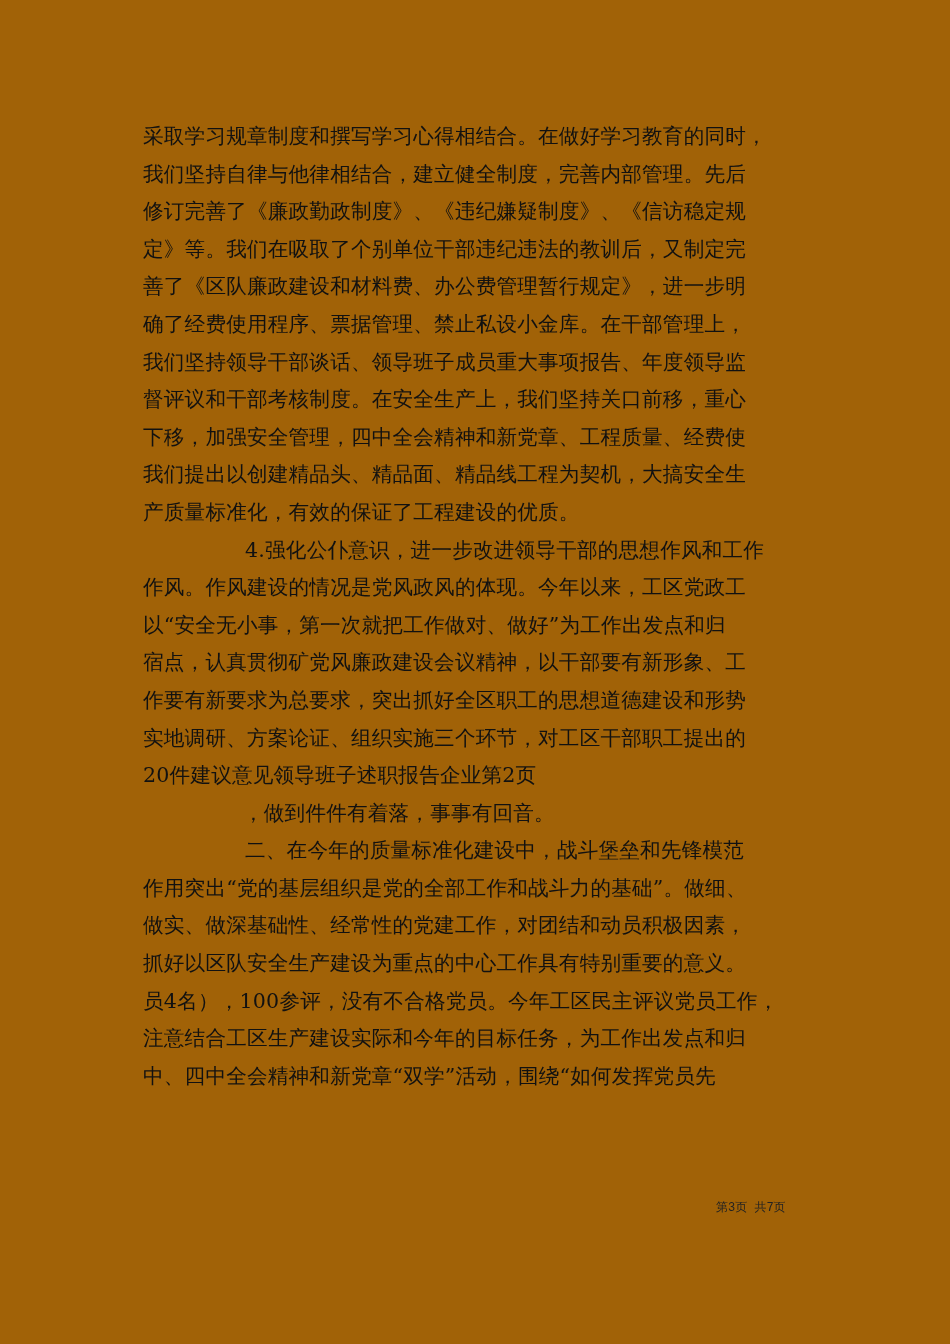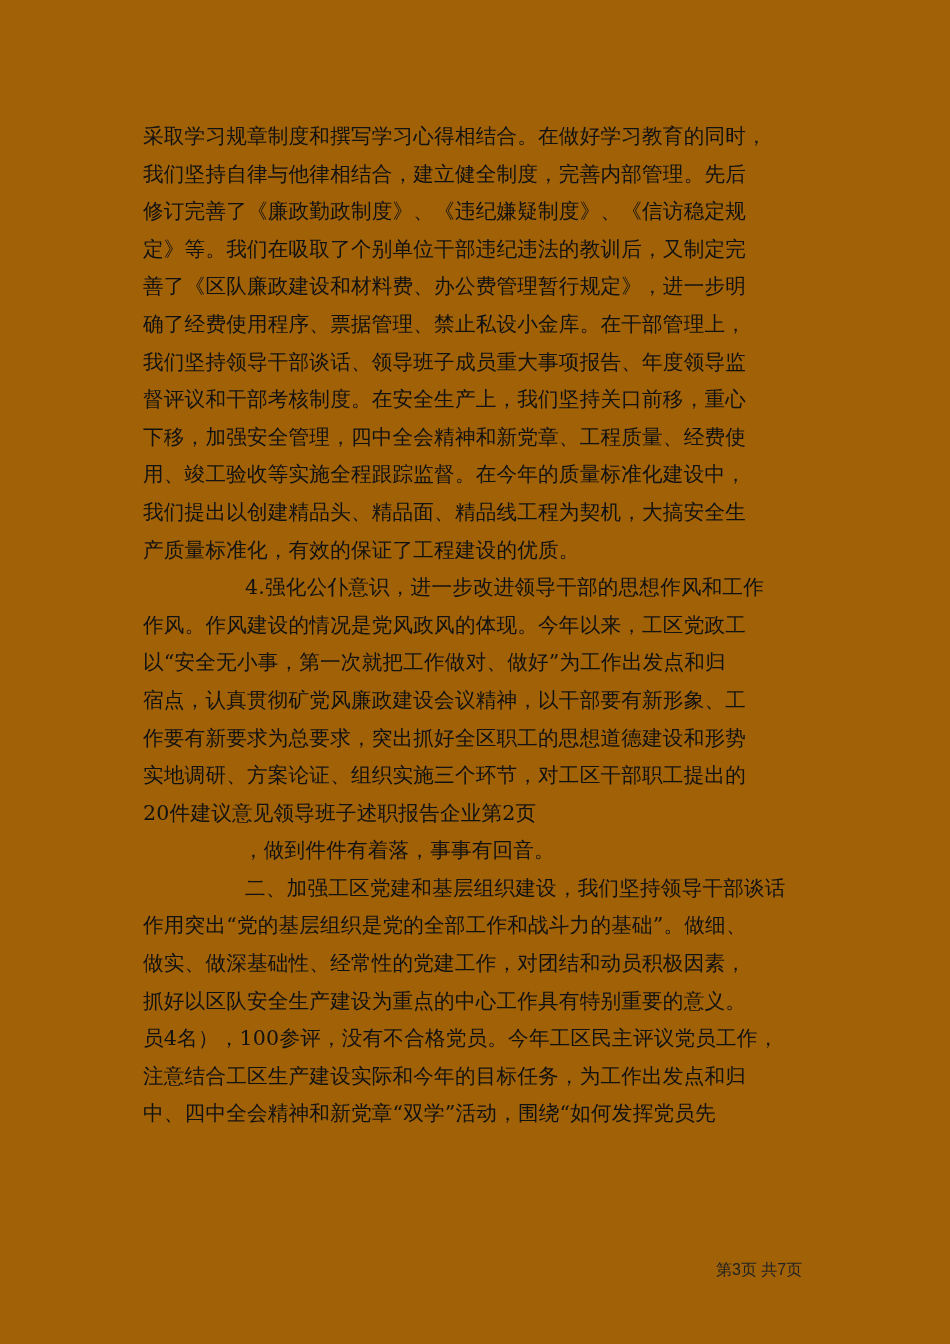--- a/index.html
+++ b/index.html
@@ -40,53 +40,52 @@
   }
   .line.indent {
     padding-left: 102px;
   }
   .line.indent-small {
     padding-left: 100px;
   }
   .footer {
     position: absolute;
     left: 716px;
-    top: 1260px;
-    font-family: Liberation Sans, sans-serif;
-    font-size: 16px;
+    top: 1199px;
+    font-family: Liberation Mono, monospace;
+    font-size: 12px;
     color: #222222;
     white-space: nowrap;
   }
 </style>
 </head>
 <body>
 
 <div class="page">
   <div class="body-text">
     <span class="line">采取学习规章制度和撰写学习心得相结合。在做好学习教育的同时，</span>
     <span class="line">我们坚持自律与他律相结合，建立健全制度，完善内部管理。先后</span>
     <span class="line">修订完善了《廉政勤政制度》、《违纪嫌疑制度》、《信访稳定规</span>
     <span class="line">定》等。我们在吸取了个别单位干部违纪违法的教训后，又制定完</span>
     <span class="line">善了《区队廉政建设和材料费、办公费管理暂行规定》，进一步明</span>
     <span class="line">确了经费使用程序、票据管理、禁止私设小金库。在干部管理上，</span>
     <span class="line">我们坚持领导干部谈话、领导班子成员重大事项报告、年度领导监</span>
     <span class="line">督评议和干部考核制度。在安全生产上，我们坚持关口前移，重心</span>
     <span class="line">下移，加强安全管理，四中全会精神和新党章、工程质量、经费使</span>
-    <span class="line">用、竣工验收等实施全程跟踪监督。在今年的质量标准化建设中，</span>
     <span class="line">我们提出以创建精品头、精品面、精品线工程为契机，大搞安全生</span>
     <span class="line">产质量标准化，有效的保证了工程建设的优质。</span>
     <span class="line indent">4.强化公仆意识，进一步改进领导干部的思想作风和工作</span>
     <span class="line">作风。作风建设的情况是党风政风的体现。今年以来，工区党政工</span>
     <span class="line">以“安全无小事，第一次就把工作做对、做好”为工作出发点和归</span>
     <span class="line">宿点，认真贯彻矿党风廉政建设会议精神，以干部要有新形象、工</span>
     <span class="line">作要有新要求为总要求，突出抓好全区职工的思想道德建设和形势</span>
     <span class="line">实地调研、方案论证、组织实施三个环节，对工区干部职工提出的</span>
     <span class="line">20件建议意见领导班子述职报告企业第2页</span>
     <span class="line indent-small">，做到件件有着落，事事有回音。</span>
-    <span class="line indent">二、加强工区党建和基层组织建设，我们坚持领导干部谈话</span>
+    <span class="line indent">二、在今年的质量标准化建设中，战斗堡垒和先锋模范</span>
     <span class="line">作用突出“党的基层组织是党的全部工作和战斗力的基础”。做细、</span>
     <span class="line">做实、做深基础性、经常性的党建工作，对团结和动员积极因素，</span>
     <span class="line">抓好以区队安全生产建设为重点的中心工作具有特别重要的意义。</span>
     <span class="line">员4名），100参评，没有不合格党员。今年工区民主评议党员工作，</span>
     <span class="line">注意结合工区生产建设实际和今年的目标任务，为工作出发点和归</span>
     <span class="line">中、四中全会精神和新党章“双学”活动，围绕“如何发挥党员先</span>
   </div>
 
   <div class="footer">第3页 共7页</div>
 </div>

